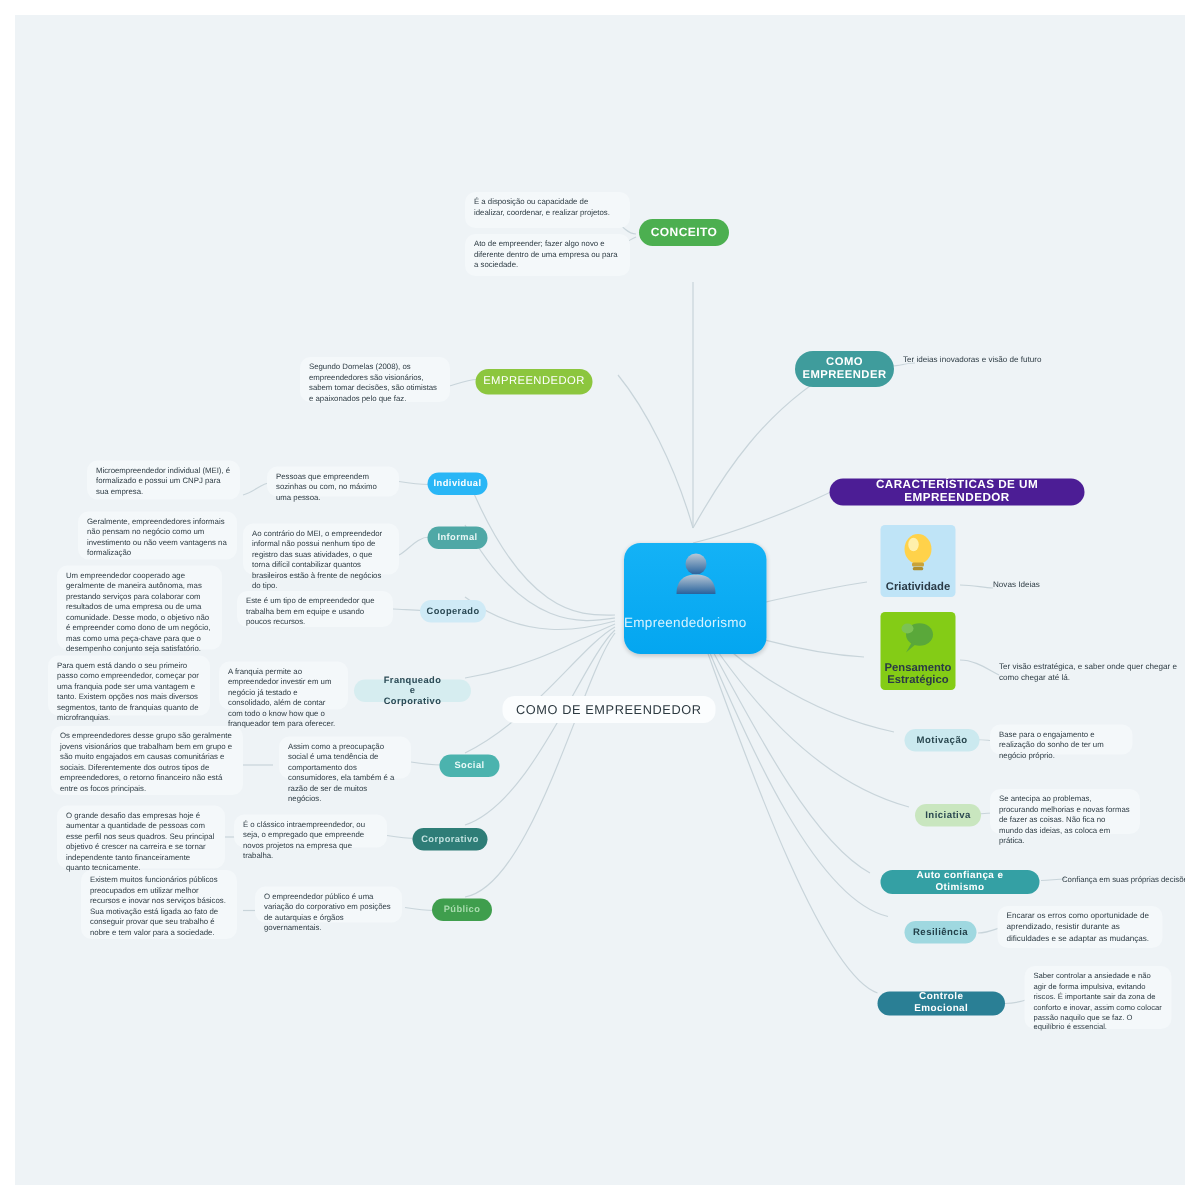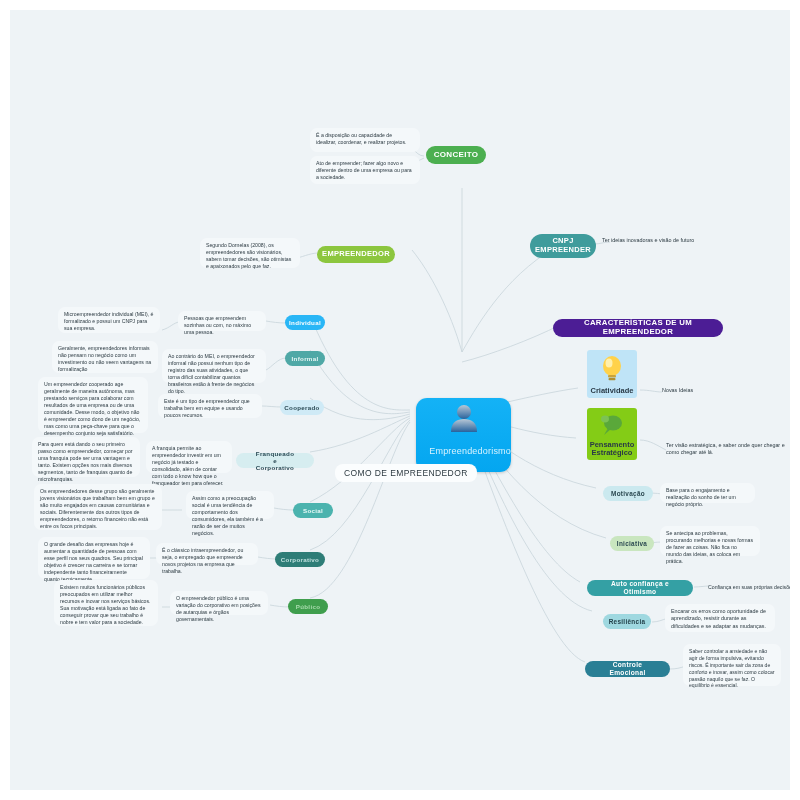--- a/index.html
+++ b/index.html
@@ -44,23 +44,22 @@
     padding:4px 9px;
     font-size:8.5px;
     letter-spacing:.4px;
   }
   
   #central{
     position:absolute;left:406px;top:352px;width:95px;height:58px;
     background:linear-gradient(180deg,#14b2f6 0%,#04a6f0 100%);
     border-radius:11px;
     box-shadow:0 1px 3px rgba(0,0,0,.18);
-    display:flex;flex-direction:column;align-items:flex-end;justify-content:flex-end;
+    display:flex;flex-direction:column;align-items:flex-start;justify-content:flex-end;
     padding-bottom:16px;
-    margin-top:36px;
   }
   #central .ctext{font-size:9px;color:#d6f2ff;letter-spacing:.2px;}
   .person{position:absolute;top:6px;left:50%;transform:translateX(-50%);}
   
   .iconcard{
     position:absolute;
     box-sizing:border-box;
     border-radius:3px;
     display:flex;flex-direction:column;align-items:center;justify-content:flex-end;
     padding-bottom:3px;
@@ -145,24 +144,24 @@
     </span>
     <span class="ctext">Empreendedorismo</span>
   </div>
 
   <div class="label-free" style="left:325px;top:454px;">COMO DE EMPREENDEDOR</div>
 
   <div class="node" style="left:416px;top:136px;width:60px;height:18px;background:#4caf50;font-size:8px;font-weight:bold;">CONCEITO</div>
   <div class="leaf" style="left:300px;top:118px;width:110px;height:24px;font-size:5.2px;">É a disposição ou capacidade de idealizar, coordenar, e realizar projetos.</div>
   <div class="leaf" style="left:300px;top:146px;width:110px;height:28px;font-size:5.2px;">Ato de empreender; fazer algo novo e diferente dentro de uma empresa ou para a sociedade.</div>
 
-  <div class="node" style="left:307px;top:236px;width:78px;height:17px;background:#8cc63e;font-size:7.5px;font-weight:bold;">EMPREENDEDOR</div>
+  <div class="node" style="left:307px;top:236px;width:78px;height:17px;background:#8cc63e;font-size:7.5px;font-weight:normal;">EMPREENDEDOR</div>
   <div class="leaf" style="left:190px;top:228px;width:100px;height:30px;font-size:5.2px;">Segundo Dornelas (2008), os empreendedores são visionários, sabem tomar decisões, são otimistas e apaixonados pelo que faz.</div>
 
-  <div class="node" style="left:520px;top:224px;width:66px;height:24px;background:#3f9c9c;font-size:7.5px;font-weight:bold;line-height:1.15;">CNPJ EMPREENDER</div>
+  <div class="node" style="left:520px;top:224px;width:66px;height:24px;background:#3f9c9c;font-size:7.5px;font-weight:bold;line-height:1.15;">COMO EMPREENDER</div>
   <div class="leaf plain" style="left:592px;top:225px;width:120px;height:14px;font-size:5.4px;">Ter ideias inovadoras e visão de futuro</div>
 
   <div class="node" style="left:543px;top:309px;width:170px;height:18px;background:#4c1d95;font-size:7.8px;font-weight:bold;">CARACTERÍSTICAS  DE UM EMPREENDEDOR</div>
 
   <div class="iconcard" style="left:577px;top:340px;width:50px;height:48px;background:#bfe4f7;">
     <span class="glyph">
       <svg width="24" height="26" viewBox="0 0 24 26">
         <ellipse cx="12" cy="11" rx="9" ry="10" fill="#ffd24a"></ellipse>
         <ellipse cx="9" cy="8" rx="3.5" ry="4.5" fill="#fff0ad"></ellipse>
         <rect x="8" y="20" width="8" height="2.6" rx="1" fill="#c9a33a"></rect>

